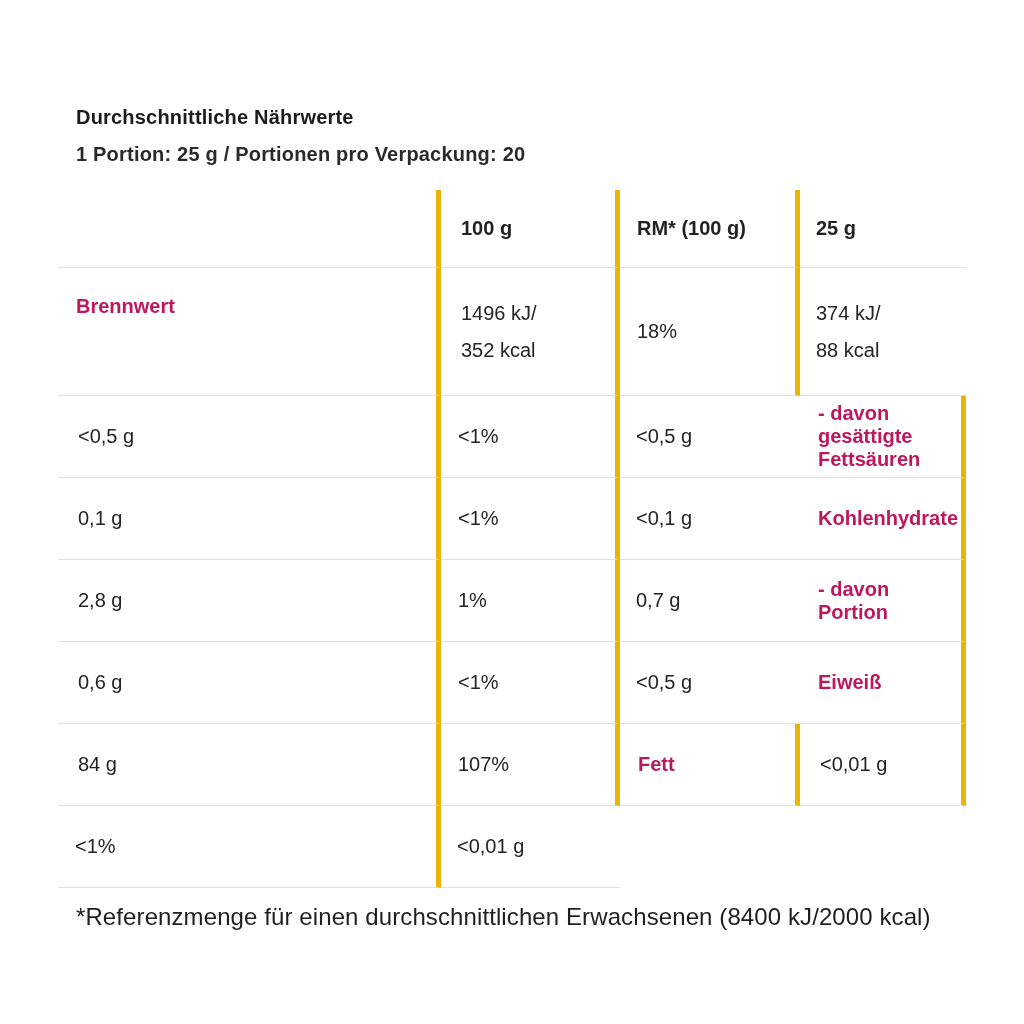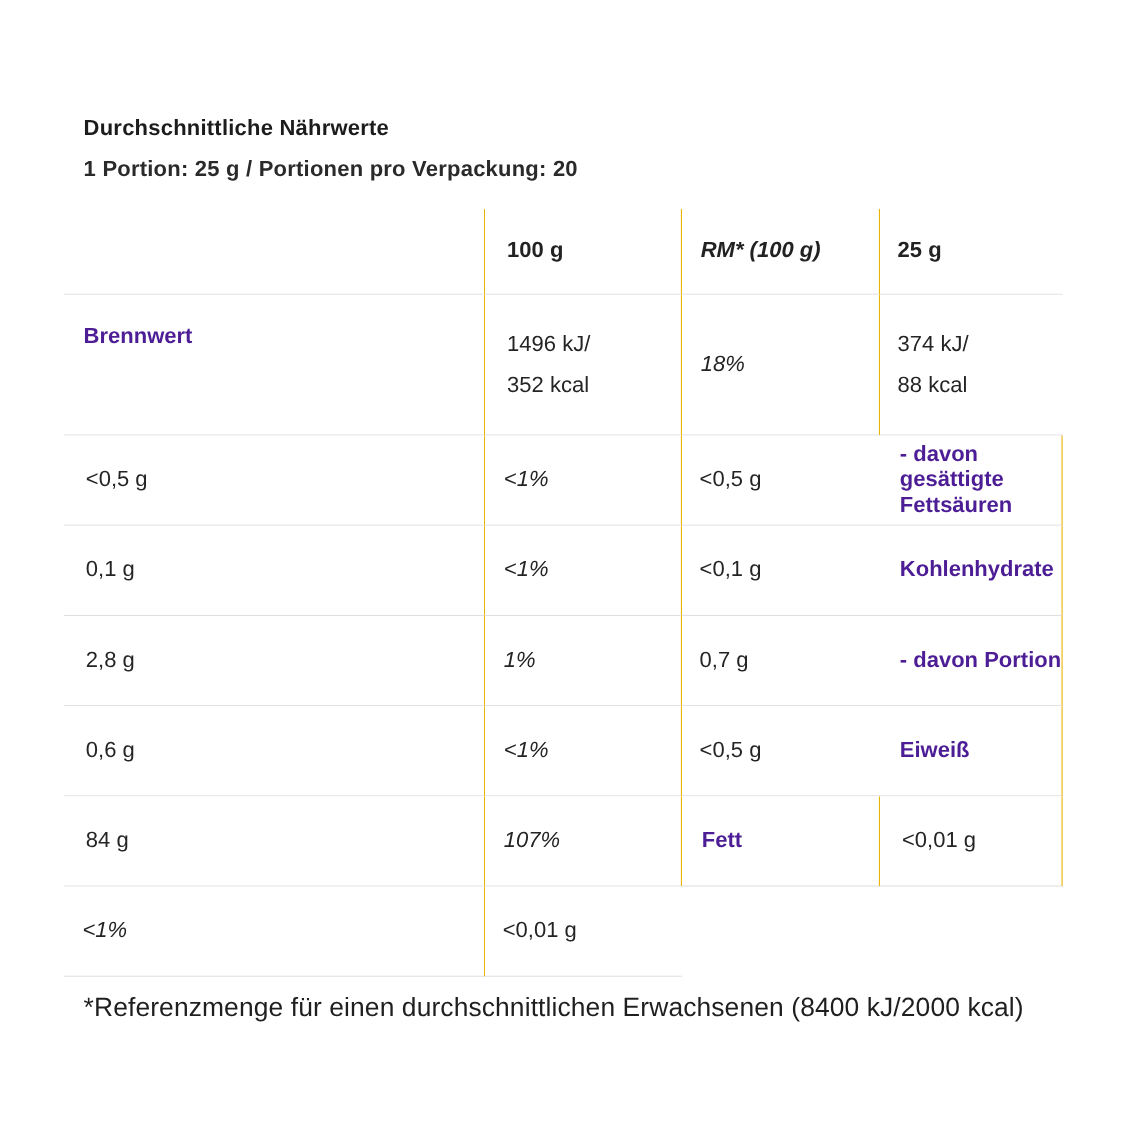--- a/index.html
+++ b/index.html
@@ -46,44 +46,44 @@
     font-size: 20px;
     color: #222222;
   }
   .cell {
     display: flex;
     align-items: center;
     box-sizing: border-box;
     border-bottom: 1px solid #e0e0e0;
     background: #ffffff;
   }
-  .cell.v-line { border-right: 1px solid #eab308; }
+  .cell.v-line { border-right: 5px solid #eab308; }
   .header-cell {
     height: 78px;
     font-weight: 700;
   }
   .row-cell { height: 82px; }
   .row-cell.tall { height: 128px; }
   .label-cell {
     font-weight: 700;
     padding-left: 18px;
-    color: #4c1d95;
+    color: #be185d;
   }
   .label-cell.tall {
     align-items: flex-start;
     padding-top: 27px;
   }
   .val-cell {
     font-weight: 400;
     white-space: pre-line;
     line-height: 37px;
     color: #242424;
   }
   .col2 { padding-left: 20px; }
-  .col3 { padding-left: 17px; font-style: italic; }
+  .col3 { padding-left: 17px; }
   .col4 { padding-left: 16px; }
   .footnote {
     position: absolute;
     left: 76px;
     top: 903px;
     font-size: 24px;
     font-weight: 400;
     color: #1f1f1f;
     letter-spacing: 0.1px;
   }

